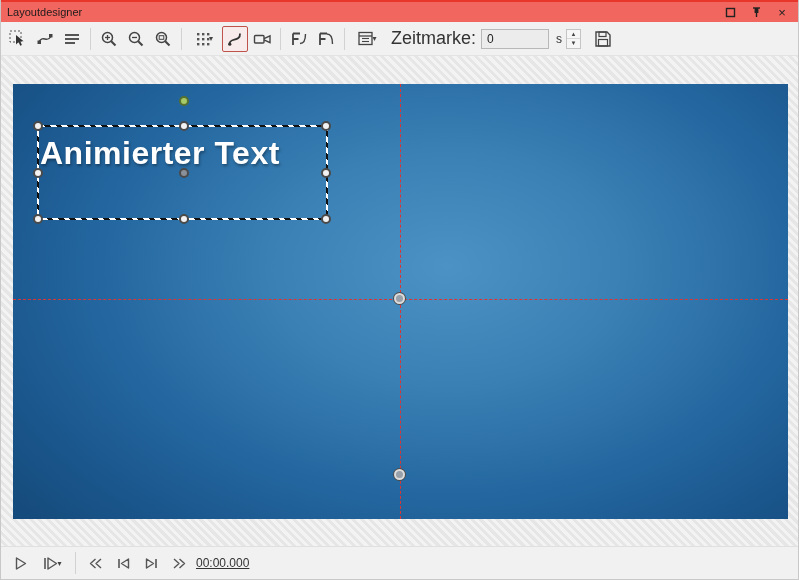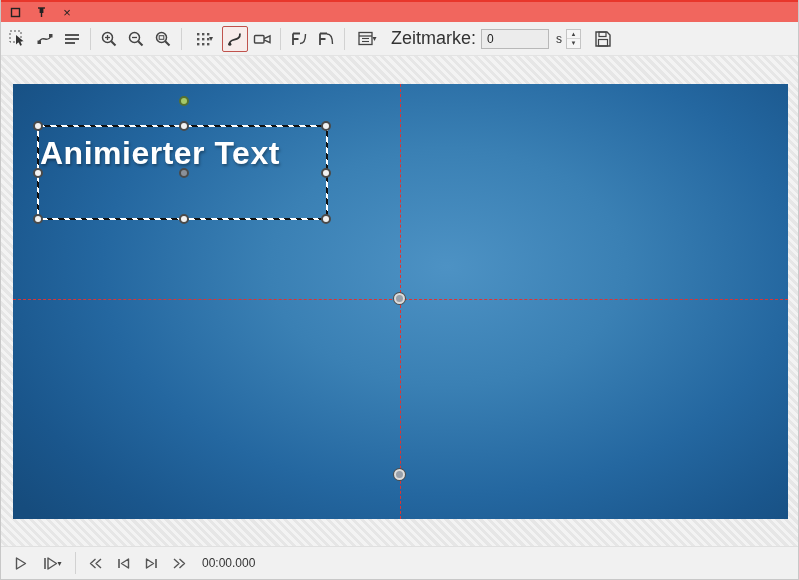--- a/index.html
+++ b/index.html
@@ -74,29 +74,30 @@
     background:#f2f2f2;border:2px solid #4a4a4a;
   }
   .handle.center{background:#8a9099;}
   .handle.rotate{background:#a6c96a;border-color:#55702f;}
   
   .transport{
     position:absolute;left:0;right:0;bottom:0;height:33px;background:#f1f1f1;
     display:flex;align-items:center;padding:0 6px;gap:2px;
     border-top:1px solid #e0e0e0;
   }
-  .time{font-size:12px;color:#333;margin-left:8px;}
+  .time{font-size:12px;color:#333;margin-left:2px;text-decoration:underline;}
   svg{display:block;}
 </style>
 </head>
 <body>
 
 <div class="window">
 
   <div class="titlebar">
+    <span class="title">Layoutdesigner</span>
     <div class="win-controls">
       <span class="win-btn">
         <svg width="11" height="11" viewBox="0 0 11 11">
             <rect x="1.5" y="1.5" width="8" height="8" fill="none" stroke="#222" stroke-width="1.4"></rect>
           </svg>
       </span>
       <span class="win-btn">
         <svg width="11" height="12" viewBox="0 0 11 12">
             <line x1="2" y1="2" x2="9" y2="2" stroke="#222" stroke-width="1.4"></line>
             <rect x="3.6" y="2" width="3.8" height="5" fill="#222"></rect>

